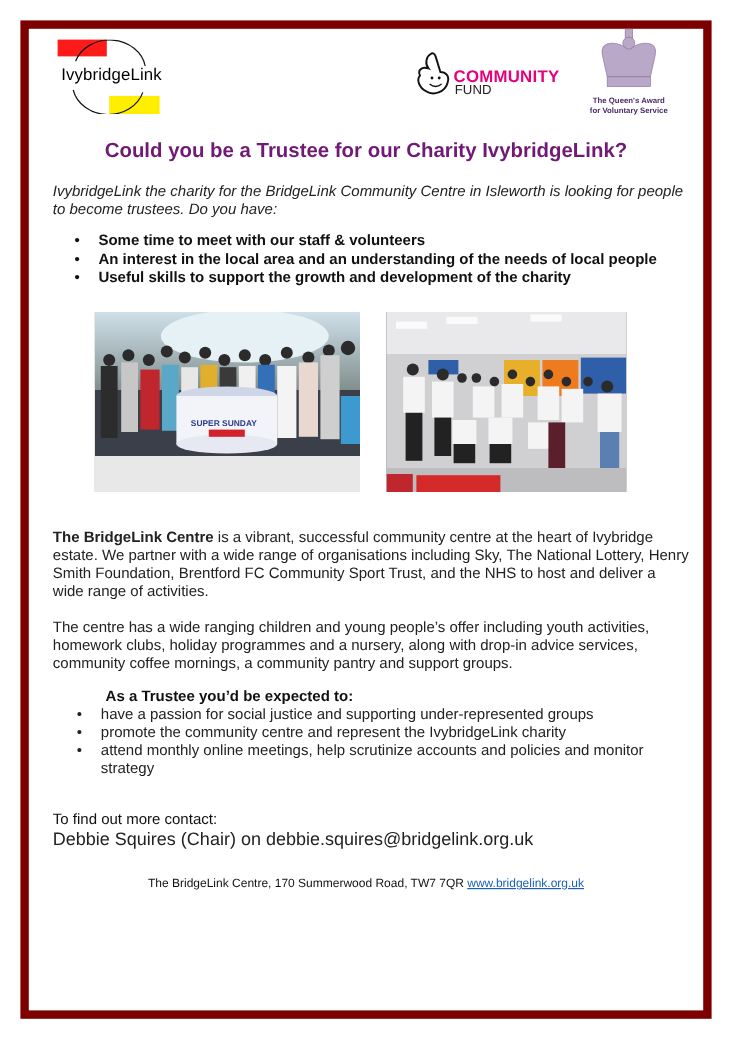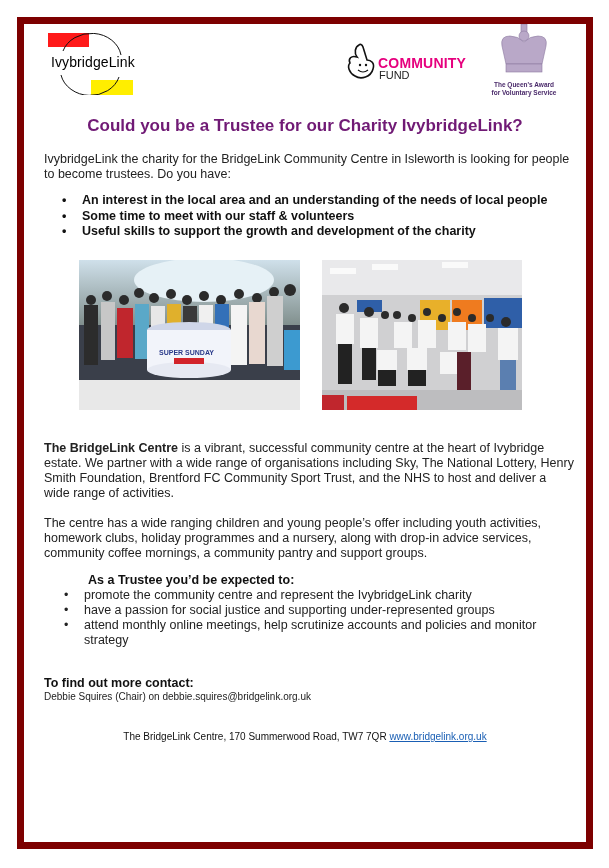--- a/index.html
+++ b/index.html
@@ -19,37 +19,37 @@
     .cf-logo .t1 { position: absolute; left: 33px; top: 12px; font-weight: bold; font-size: 14px; color: #e6007e; letter-spacing: 0.2px; }
     .cf-logo .t2 { position: absolute; left: 34px; top: 26px; font-size: 11px; color: #222; }
 
     .qa-logo { left: 488px; top: 24px; width: 72px; height: 74px; }
     .qa-logo svg { position: absolute; left: 8px; top: 0; }
     .qa-logo .cap { position: absolute; left: 0; top: 57px; width: 72px; text-align: center; font-size: 6.5px; font-weight: bold; color: #4a2a6a; line-height: 8px; }
 
     .title { left: 24px; width: 562px; top: 116px; text-align: center; font-weight: bold; font-size: 17px; color: #701a75; }
 
     .txt { font-size: 12.5px; line-height: 15px; color: #222; }
-    .intro { left: 44px; top: 152px; width: 530px; }
+    .intro { left: 44px; top: 152px; width: 530px; font-style: italic; }
 
     ul.bul { margin: 0; padding: 0; list-style: none; }
     ul.bul li { position: relative; padding-left: 40px; }
     ul.bul li::before { content: "\2022"; position: absolute; left: 20px; top: 0; }
     .bold-list { left: 42px; top: 193px; width: 540px; font-weight: bold; font-size: 12.5px; line-height: 15.5px; color: #111; }
 
     .photo { background: #888; overflow: hidden; }
     .photo1 { left: 79px; top: 260px; width: 221px; height: 150px; }
     .photo2 { left: 322px; top: 260px; width: 200px; height: 150px; }
 
     .para1 { left: 44px; top: 441px; width: 530px; }
     .para2 { left: 44px; top: 516px; width: 530px; }
     .expect-h { left: 44px; top: 573px; font-weight: bold; font-size: 12.5px; margin-left: 44px; }
     .expect-list { left: 44px; top: 588px; width: 530px; font-size: 12.5px; line-height: 15px; color: #222; }
-    .contact-h { left: 44px; top: 676px; font-weight: bold; font-size: 12.5px; }
-    .contact-l { left: 44px; top: 691px; font-size: 10px; color: #222; }
+    .contact-h { left: 44px; top: 676px; font-weight: normal; font-size: 12.5px; }
+    .contact-l { left: 44px; top: 691px; font-size: 15px; color: #222; }
     .footer { left: 24px; width: 562px; top: 731px; text-align: center; font-size: 10px; color: #111; }
     .footer a { color: #1a5fb4; text-decoration: underline; }
   </style>
 </head>
 <body>
 
 <div class="frame"></div>
 
 <div class="abs ivy-logo">
   <div class="red"></div>
@@ -85,22 +85,22 @@
     <div>The Queen's Award</div>
     <div>for Voluntary Service</div>
   </div>
 </div>
 
 <div class="abs title">Could you be a Trustee for our Charity IvybridgeLink?</div>
 
 <div class="abs txt intro">IvybridgeLink the charity for the BridgeLink Community Centre in Isleworth is looking for people to become trustees. Do you have:</div>
 
 <ul class="abs bul bold-list">
+  <li>Some time to meet with our staff &amp; volunteers</li>
   <li>An interest in the local area and an understanding of the needs of local people</li>
-  <li>Some time to meet with our staff &amp; volunteers</li>
   <li>Useful skills to support the growth and development of the charity</li>
 </ul>
 
 <div class="abs photo photo1">
   <svg width="221" height="150">
     <defs>
       <linearGradient id="sky1" x1="0" y1="0" x2="0" y2="1">
         <stop offset="0" stop-color="#cfe0ea"></stop>
           <stop offset="1" stop-color="#6f7d78"></stop>
       </linearGradient>
@@ -200,21 +200,21 @@
   </svg>
 </div>
 
 <div class="abs txt para1"><b>The BridgeLink Centre</b><span> is a vibrant, successful community centre at the heart of Ivybridge estate. We partner with a wide range of organisations including Sky, The National Lottery, Henry Smith Foundation, Brentford FC Community Sport Trust, and the NHS to host and deliver a wide range of activities.</span></div>
 
 <div class="abs txt para2">The centre has a wide ranging children and young people’s offer including youth activities, homework clubs, holiday programmes and a nursery, along with drop-in advice services, community coffee mornings, a community pantry and support groups.</div>
 
 <div class="abs expect-h">As a Trustee you’d be expected to:</div>
 
 <ul class="abs bul expect-list">
+  <li>have a passion for social justice and supporting under-represented groups</li>
   <li>promote the community centre and represent the IvybridgeLink charity</li>
-  <li>have a passion for social justice and supporting under-represented groups</li>
   <li>attend monthly online meetings, help scrutinize accounts and policies and monitor strategy</li>
 </ul>
 
 <div class="abs contact-h">To find out more contact:</div>
 <div class="abs contact-l">Debbie Squires (Chair) on debbie.squires@bridgelink.org.uk</div>
 
 <div class="abs footer"><span>The BridgeLink Centre, 170 Summerwood Road, TW7 7QR </span><a>www.bridgelink.org.uk</a></div>
 
 </body></html>

